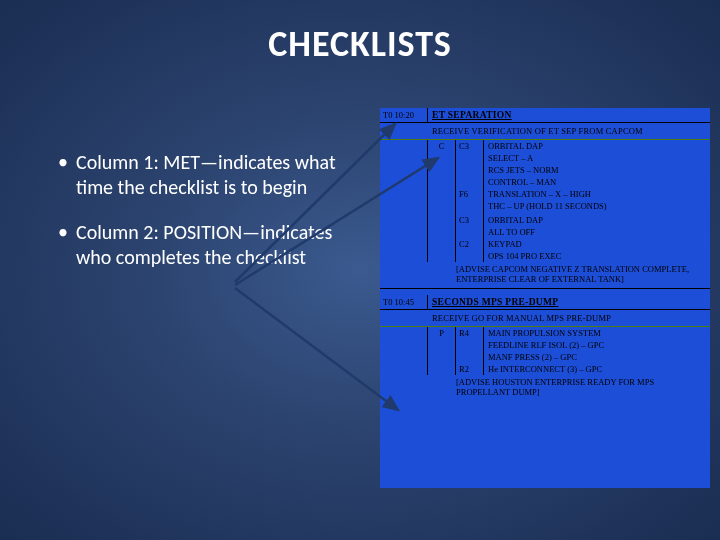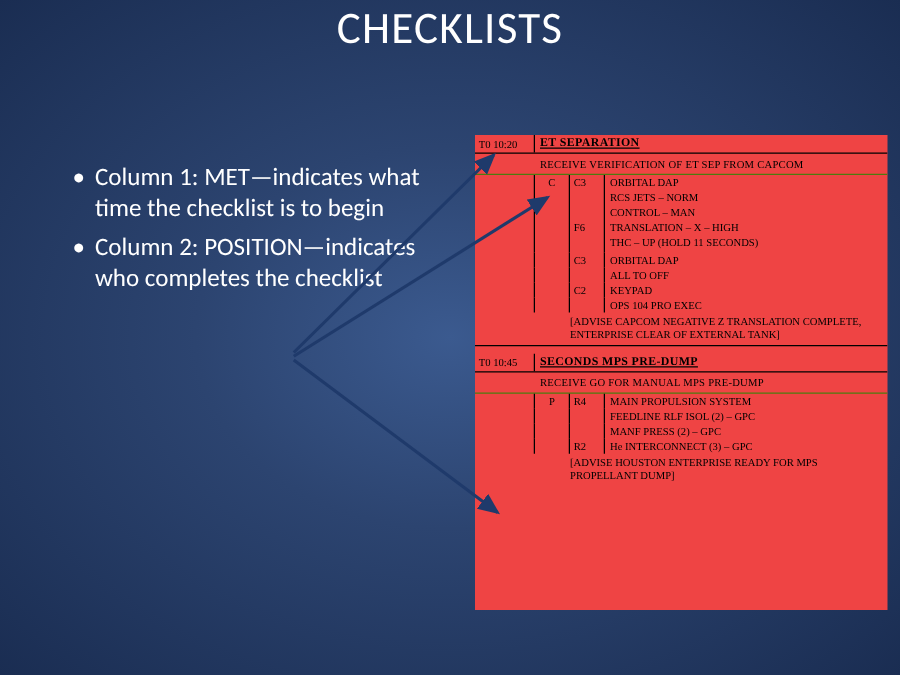--- a/index.html
+++ b/index.html
@@ -8,51 +8,53 @@
     height: 540px;
     background: radial-gradient(ellipse at center, #3b5a8f 0%, #2c4470 40%, #1a2d52 100%);
     font-family: Calibri, Arial, sans-serif;
     position: relative;
     overflow: hidden;
   }
   .title {
     color: #fff;
     font-size: 36px;
     text-align: center;
-    font-weight: 400;
+    padding-top: 22px;
+    font-weight: 700;
     letter-spacing: 1px;
   }
   .bullets {
     position: absolute;
     left: 58px;
     top: 130px;
     width: 290px;
     color: #fff;
     font-size: 20px;
     line-height: 1.25;
   }
   .bullets li {
     list-style: none;
     position: relative;
     padding-left: 18px;
     margin-bottom: 6px;
+    margin-top: 20px;
   }
   .bullets li::before {
     content: "•";
     position: absolute;
     left: 0;
     top: 0;
   }
   .checklist-img {
     position: absolute;
     left: 380px;
     top: 108px;
     width: 330px;
     height: 380px;
-    background: #ef4444;
+    background: #1d4ed8;
     font-family: "Times New Roman", serif;
     font-size: 9px;
     color: #000;
     overflow: hidden;
   }
   .section {
     border-bottom: 1px solid #000;
   }
   .sec-header {
     display: flex;
@@ -133,20 +135,26 @@
       <div class="col-met">T0 10:20</div>
       <div class="col-title">ET SEPARATION</div>
     </div>
     <div class="sec-note">RECEIVE VERIFICATION OF ET SEP FROM CAPCOM</div>
     <div id="sec1rows">
         <div class="row">
           <div class="c1"></div>
           <div class="c2">C</div>
           <div class="c3">C3</div>
           <div class="c4">ORBITAL DAP</div>
+        </div>
+        <div class="row">
+          <div class="c1"></div>
+          <div class="c2"></div>
+          <div class="c3"></div>
+          <div class="c4">SELECT – A</div>
         </div>
         <div class="row">
           <div class="c1"></div>
           <div class="c2"></div>
           <div class="c3"></div>
           <div class="c4">RCS JETS – NORM</div>
         </div>
         <div class="row">
           <div class="c1"></div>
           <div class="c2"></div>

